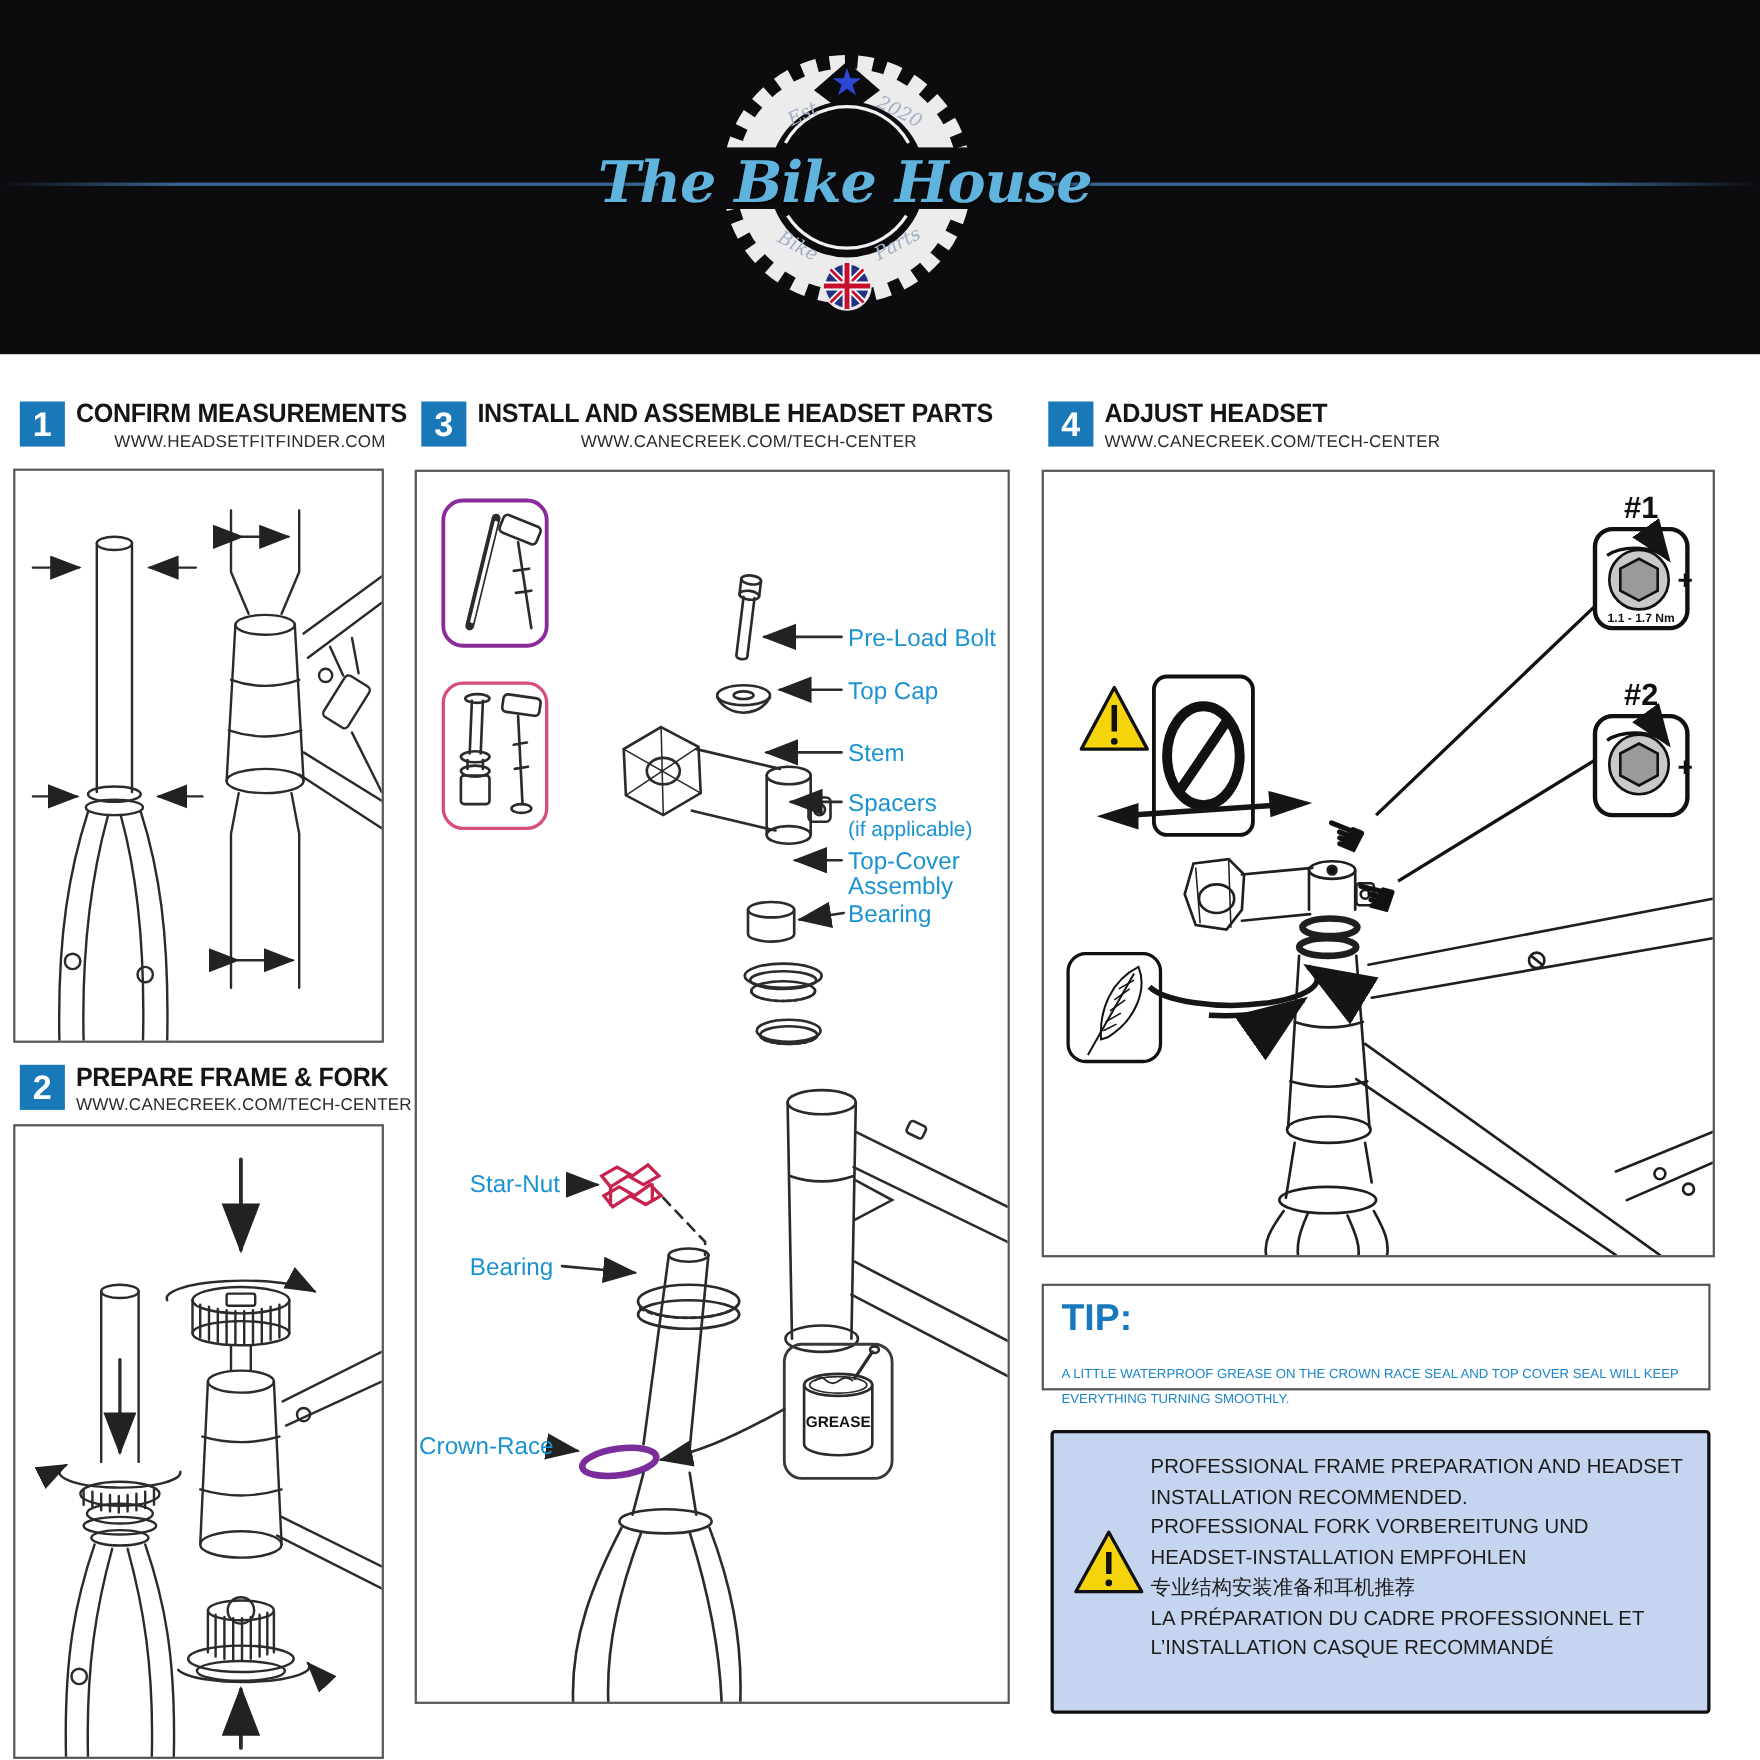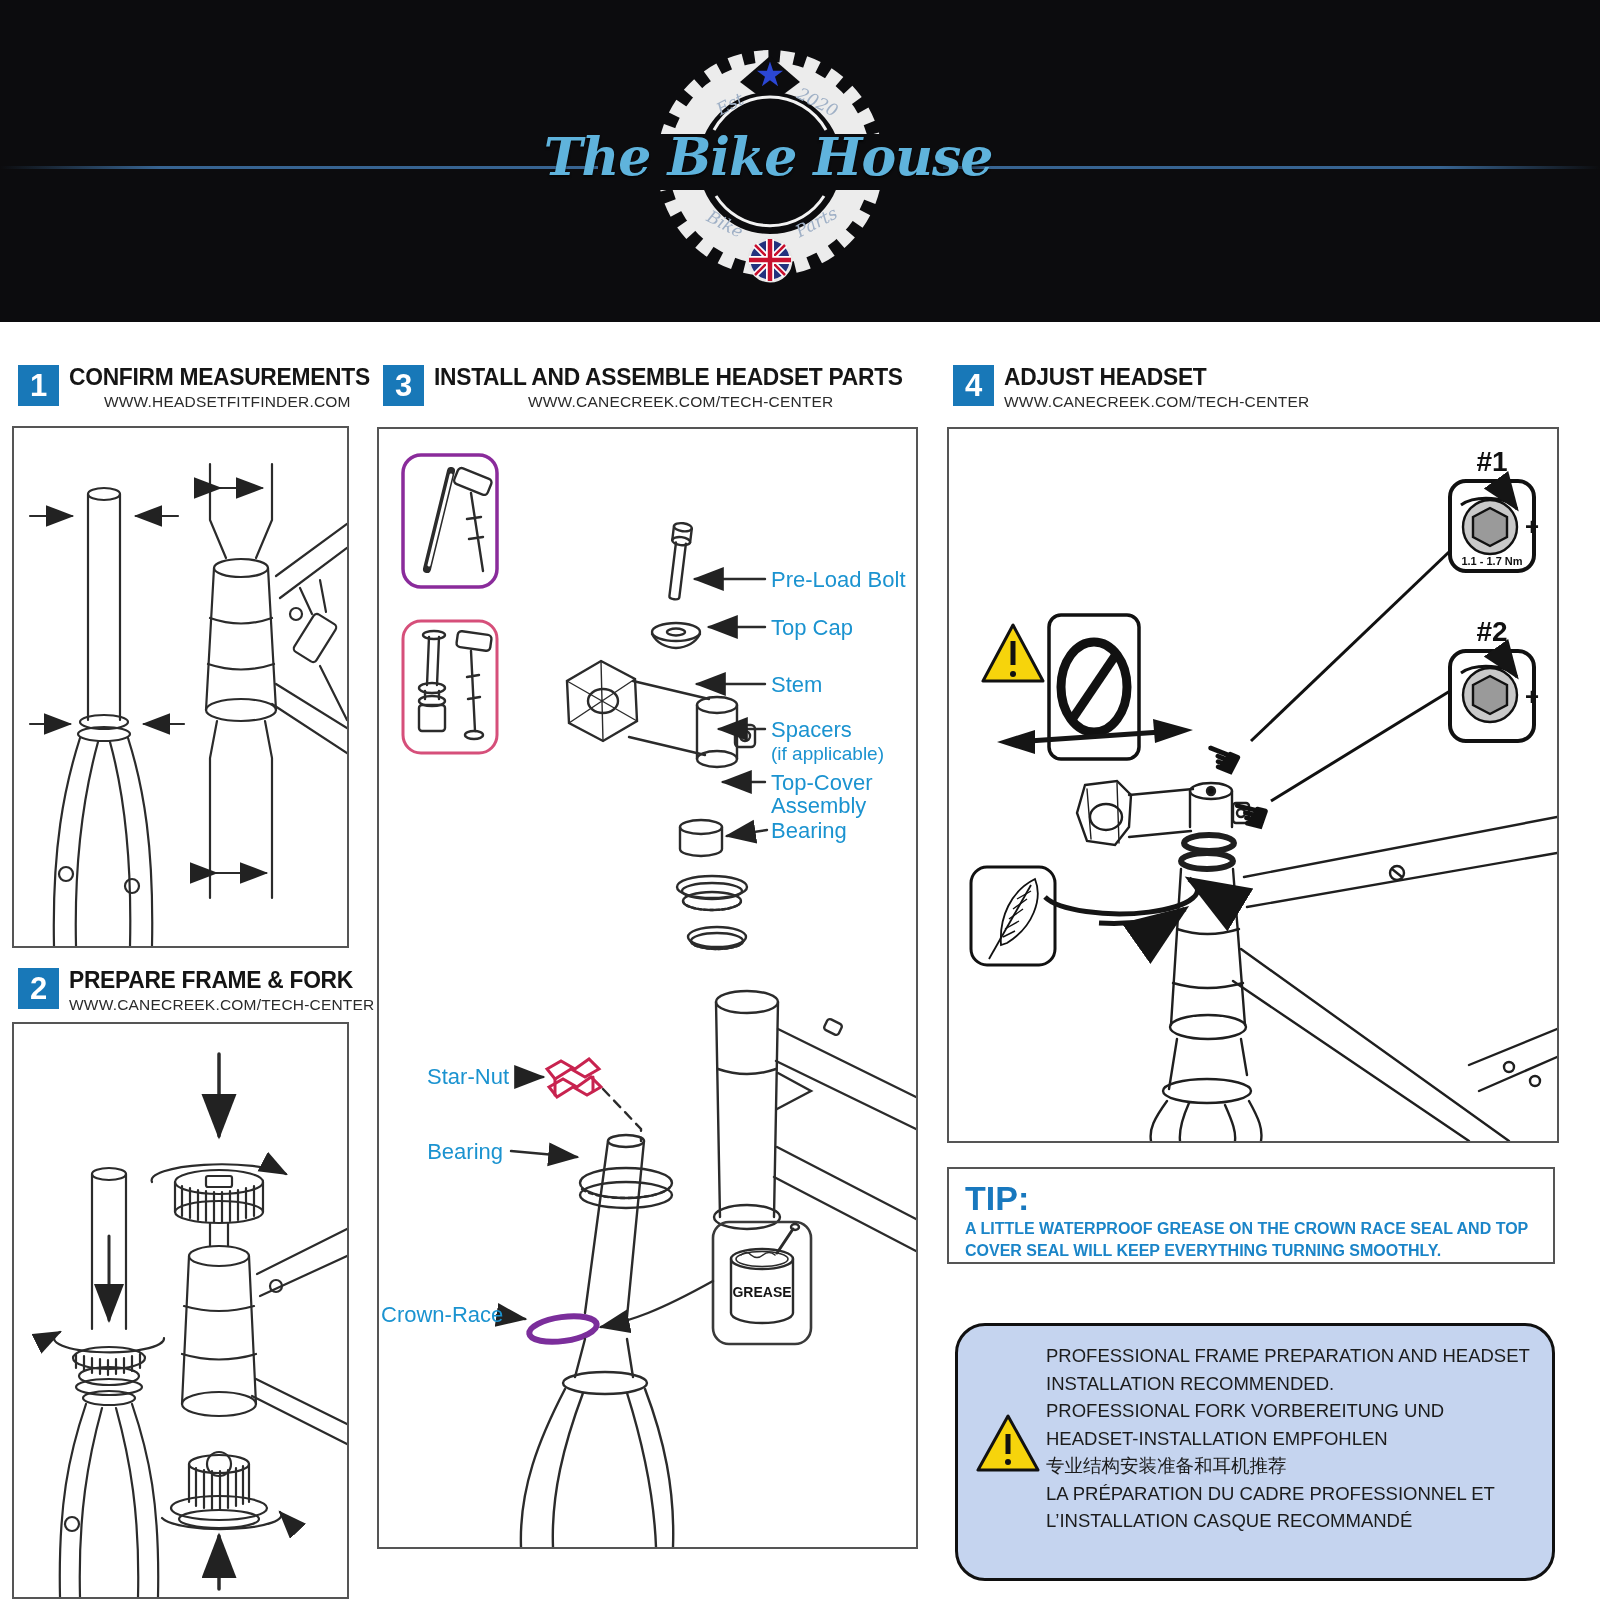--- a/index.html
+++ b/index.html
@@ -11,40 +11,40 @@
   .banner-line{position:absolute;left:0;top:166px;width:100%;height:3px;
     background:linear-gradient(90deg,rgba(50,110,170,0) 0%,rgba(70,130,190,.75) 10%,rgba(70,130,190,.75) 38%,rgba(70,130,190,0) 44%,rgba(70,130,190,0) 56%,rgba(70,130,190,.75) 62%,rgba(70,130,190,.75) 90%,rgba(50,110,170,0) 100%);}
   .logo{position:absolute;left:598px;top:28px;width:345px;height:270px;}
   .logo svg{position:absolute;left:0;top:0;}
   .logo-est,.logo-year,.logo-bike,.logo-parts{position:absolute;color:#9fb0c6;
     font-family:"DejaVu Serif",serif;font-style:italic;font-size:17px;}
   .logo-est{left:118px;top:66px;transform:rotate(-27deg);}
   .logo-year{left:198px;top:64px;transform:rotate(27deg);}
   .logo-bike{left:108px;top:186px;transform:rotate(28deg);}
   .logo-parts{left:196px;top:184px;transform:rotate(-28deg);}
-  .logo-brand{position:absolute;left:-90px;top:98px;width:520px;text-align:center;
+  .logo-brand{position:absolute;left:-90px;top:108px;width:520px;text-align:center;
     color:#5fb3dc;font-family:"DejaVu Serif",serif;font-style:italic;font-weight:bold;
     font-size:52px;letter-spacing:-1px;text-shadow:0 2px 2px rgba(0,0,0,.6);}
 
   
   .sec-head{position:absolute;display:flex;align-items:flex-start;gap:10px;}
   .sec-num{width:41px;height:41px;background:#1878b8;color:#fff;font-weight:bold;
     font-size:31px;display:flex;align-items:center;justify-content:center;flex:0 0 auto;}
   .sec-title{font-size:24px;font-weight:bold;color:#151515;letter-spacing:-.3px;
     transform:scaleX(.95);transform-origin:left;white-space:nowrap;line-height:24px;}
   .sec-url{font-size:15.5px;color:#2b2b2b;margin-top:4px;letter-spacing:.2px;text-align:center;}
 
   
   .panel{position:absolute;border:2px solid #555;background:#fff;}
   .tipbox{position:absolute;left:947px;top:1167px;width:608px;height:97px;
     border:2px solid #555;box-sizing:border-box;padding:10px 16px;}
   .tip-h{color:#1878be;font-size:34px;font-weight:bold;}
-  .tip-b{color:#1b85c8;font-size:16px;font-weight:bold;line-height:22px;margin-top:0;}
+  .tip-b{color:#1b85c8;font-size:12px;font-weight:normal;line-height:22px;margin-top:20px;}
   .notice{position:absolute;left:955px;top:1300px;width:600px;height:258px;
-    background:#c5d4ef;border:3px solid #101010;border-radius:30px;box-sizing:border-box;margin-top:23px;}
+    background:#c5d4ef;border:3px solid #101010;border-radius:4px;box-sizing:border-box;}
   .notice-text{position:absolute;left:88px;top:16px;width:495px;color:#1c1c1c;
     font-size:18.5px;line-height:27.5px;}
   .notice-tri{position:absolute;left:18px;top:86px;}
 
   svg text{font-family:"Liberation Sans",sans-serif;}
   .lbl{fill:#1b93d0;font-size:22px;}
   .lbl-s{fill:#1b93d0;font-size:19px;}
 </style>
 </head>
 <body>

